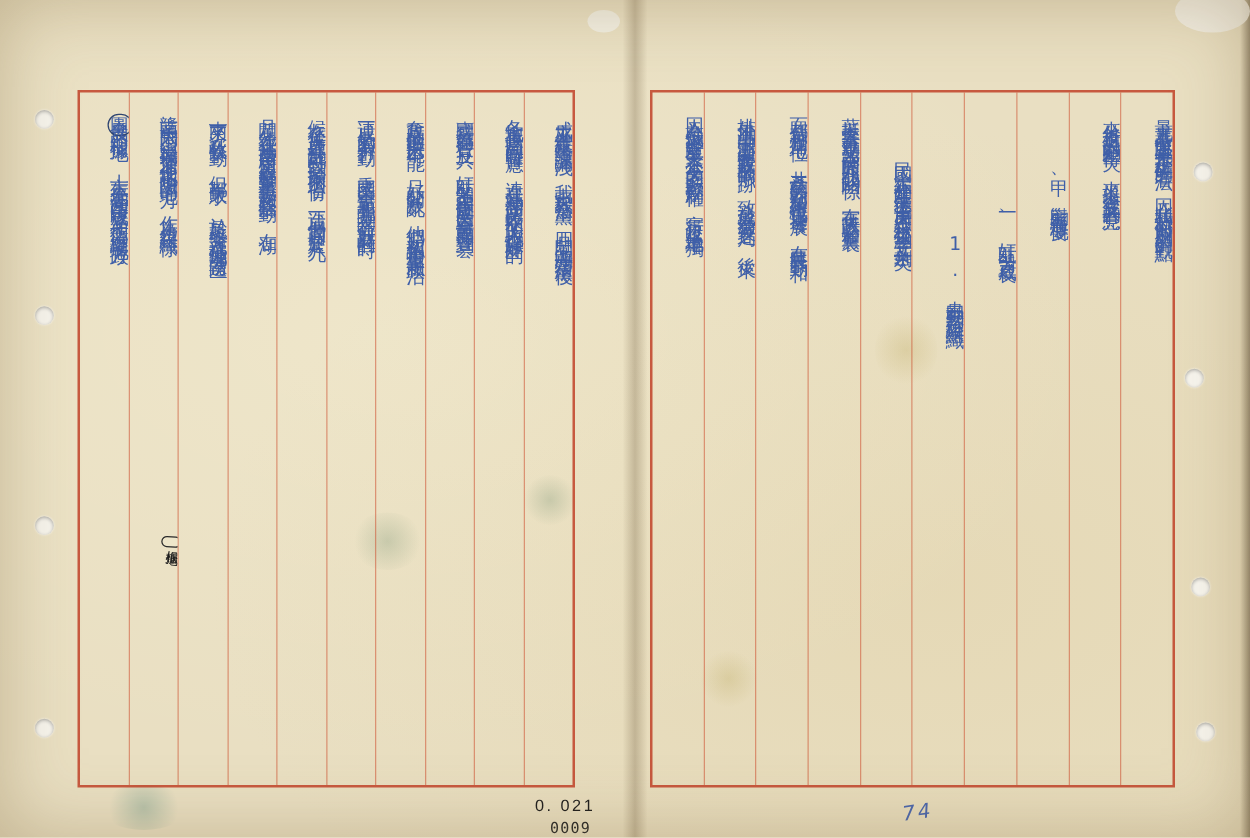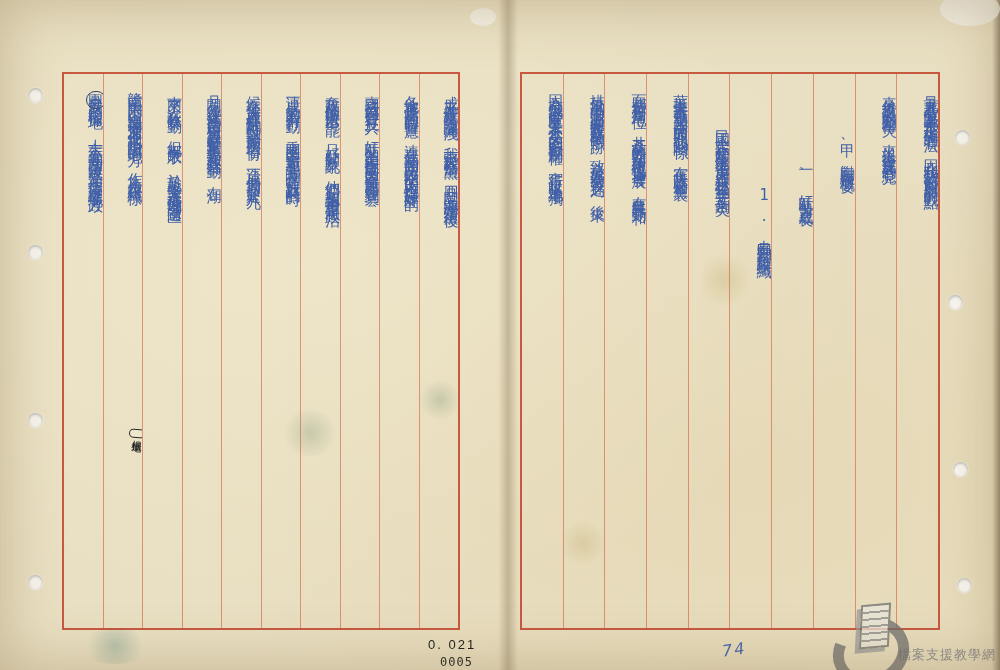--- a/index.html
+++ b/index.html
@@ -202,24 +202,17 @@
     <div class="col">
       <div class="vtext" style="padding-top:6px;">贛南區大別山區這幾個交通不便地形險阻的地方。作為生存組織徐</div>
       <div class="annotation">根据地</div>
     </div>
     <div class="col">
       <div class="vtext" style="padding-top:8px;"><span>圖發展</span><span class="struck">的根據地</span><span>。十六年底在湖南茶陵成立第一個偽蘇維埃地方政</span></div>
     </div>
   </div>
 
   <div class="stamp">0. 021</div>
-  <div class="stamp-sub">0005</div>
+  <div class="stamp-sub">0009</div>
   <div class="blue-note">74</div>
 
-  <div class="watermark">
-    <div class="wm-logo">
-      <div class="wm-swirl"></div>
-      <div class="wm-book"></div>
-    </div>
-    <div class="wm-text">檔案支援教學網</div>
-  </div>
 
 </div>
 
 </body></html>

